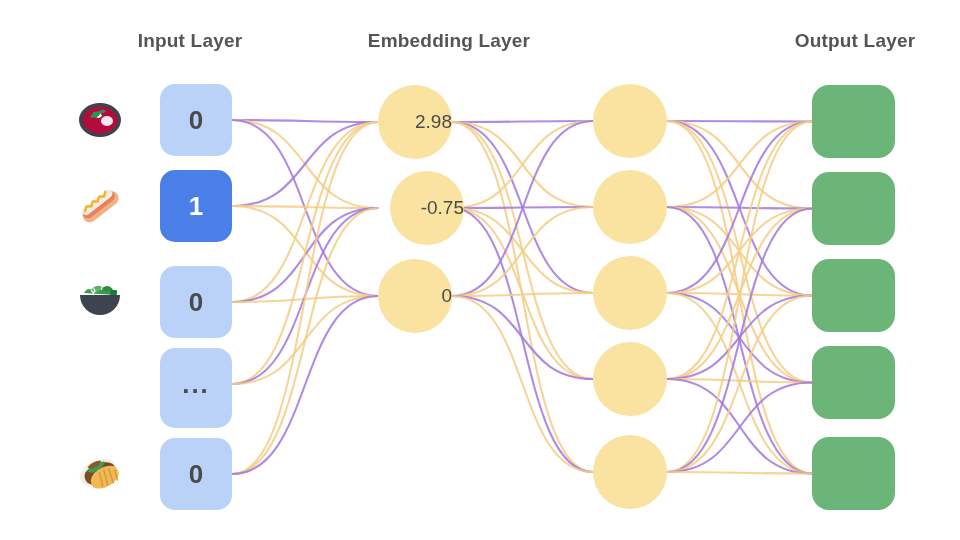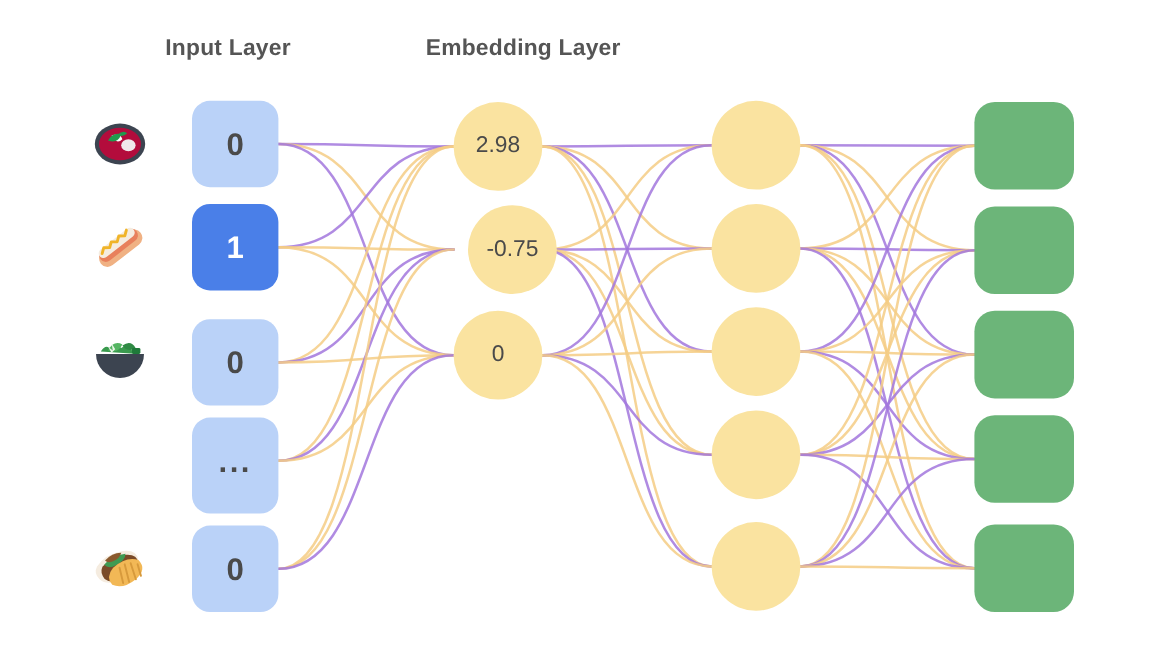--- a/index.html
+++ b/index.html
@@ -93,21 +93,21 @@
   }
 
   
   .node-circle {
     position: absolute;
     z-index: 3;
     border-radius: 50%;
     background: #fae3a0;
     display: flex;
     align-items: center;
-    justify-content: center;
+    justify-content: flex-end;
     font-size: 19px;
     color: #4a4a4a;
     font-weight: normal;
   }
 
   
   .output-box {
     position: absolute;
     z-index: 3;
     width: 83px;
@@ -173,21 +173,22 @@
       <path d="M 667 379 C 746.75 379, 732.25 382.5, 812 382.5" fill="none" stroke="#f5cd85" stroke-width="2.1" stroke-opacity="0.85" stroke-linecap="round"></path>
       <path d="M 667 379 C 746.75 379, 732.25 473.5, 812 473.5" fill="none" stroke="#a277dd" stroke-width="2.1" stroke-opacity="0.85" stroke-linecap="round"></path>
       <path d="M 667 472 C 746.75 472, 732.25 121.5, 812 121.5" fill="none" stroke="#f5cd85" stroke-width="2.1" stroke-opacity="0.85" stroke-linecap="round"></path>
       <path d="M 667 472 C 746.75 472, 732.25 208.5, 812 208.5" fill="none" stroke="#a277dd" stroke-width="2.1" stroke-opacity="0.85" stroke-linecap="round"></path>
       <path d="M 667 472 C 746.75 472, 732.25 295.5, 812 295.5" fill="none" stroke="#f5cd85" stroke-width="2.1" stroke-opacity="0.85" stroke-linecap="round"></path>
       <path d="M 667 472 C 746.75 472, 732.25 382.5, 812 382.5" fill="none" stroke="#a277dd" stroke-width="2.1" stroke-opacity="0.85" stroke-linecap="round"></path>
       <path d="M 667 472 C 746.75 472, 732.25 473.5, 812 473.5" fill="none" stroke="#f5cd85" stroke-width="2.1" stroke-opacity="0.85" stroke-linecap="round"></path>
     </svg>
 
   <div class="layer-title" style="left:190px; top:30px;">Input Layer</div>
-  <div class="layer-title" style="left:436px; top:30px;">Embedding Layer</div>
+  <div class="layer-title" style="left:449px; top:30px;">Embedding Layer</div>
+  <div class="layer-title" style="left:855px; top:30px;">Output Layer</div>
 
   <div id="input-column">
       <div class="input-row" style="left: 72px; top: 84px;">
         <div class="food-icon">
           <svg width="48" height="48" viewBox="0 0 48 48">
         <ellipse cx="24" cy="24" rx="21" ry="17" fill="#3c4450"></ellipse>
         <ellipse cx="24" cy="24" rx="17.5" ry="13.5" fill="#b30c3c"></ellipse>
         <path d="M17 17 q7 -3 9 3 q-5 5 -9 -3 Z" fill="#ffffff"></path>
         <path d="M14 21 q4 -7 11 -5 q-3 8 -11 5 Z" fill="#1f9a4d"></path>
         <path d="M22 16 q5 -4 8 -1 q-4 4 -8 1 Z" fill="#1f9a4d"></path>

